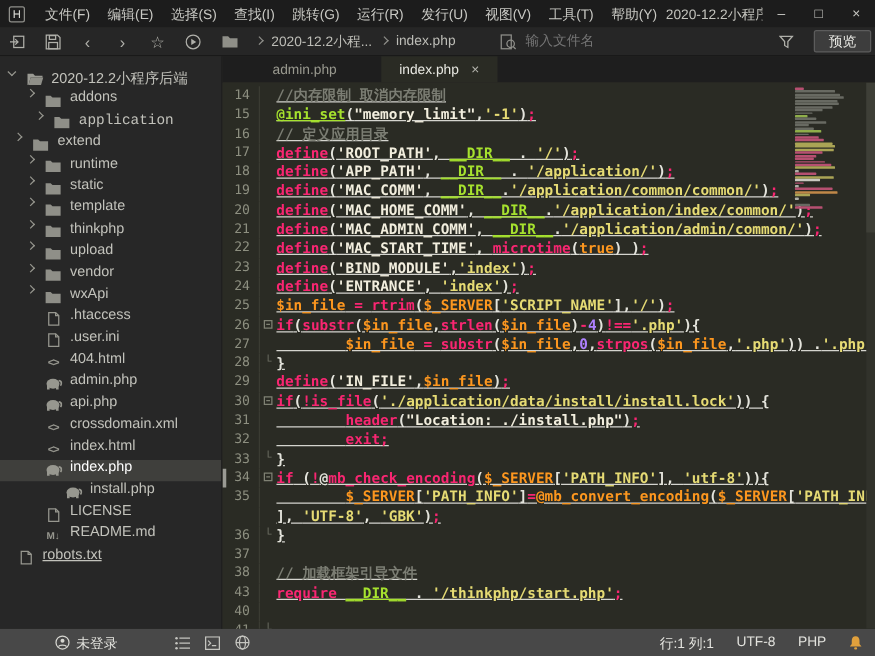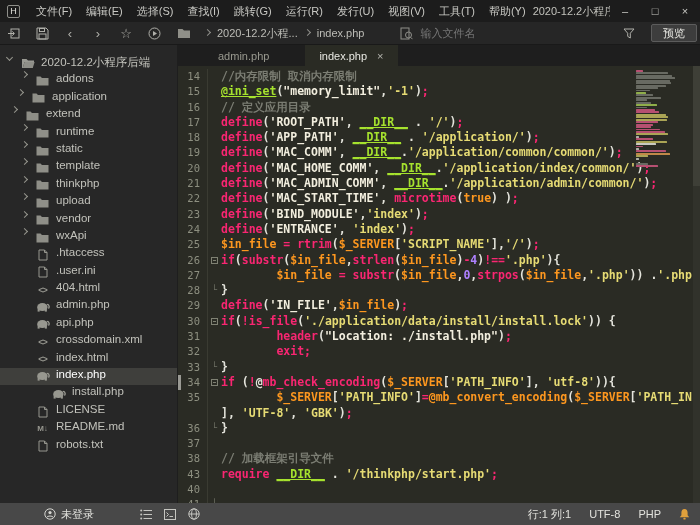--- a/index.html
+++ b/index.html
@@ -46,21 +46,21 @@
   .tabclose { color:#b5b5ae; font-size:11px; }
 
   .editor { flex:1; position:relative; background:#2a2b24; font-family:"DejaVu Sans Mono", monospace;
             font-size:11.5px; font-weight:600; padding-top:3px; overflow:hidden; }
   .code-row { display:flex; height:15.3px; line-height:15.3px; white-space:pre; position:relative; }
   .numcol { width:30px; padding-right:7px; text-align:right; color:#8d8f80; font-weight:400; font-size:10.5px;
             flex:none; border-right:1px solid #3a3b32; }
   .foldcol { width:13px; flex:none; text-align:center; color:#6f7165; font-size:9px; line-height:15.3px; }
   .fold-open { width:7px; height:7px; border:1px solid #7f8173; display:inline-block; position:relative; top:1px; }
   .fold-open::after { content:""; position:absolute; left:1px; right:1px; top:2px; height:1px; background:#7f8173; }
-  .codetext { flex:1; overflow:hidden; }
+  .codetext { flex:1; overflow:hidden;text-decoration:underline; }
   .lmarker { position:absolute; left:-43px; top:0; width:3px; height:15px; background:#9a9a94; }
 
   .tk-k { color:var(--keyword_pink); }
   .tk-s { color:var(--string_yellow); }
   .tk-c { color:var(--const_white); }
   .tk-g { color:var(--func_green); text-decoration:underline; }
   .tk-o { color:var(--var_orange); }
   .tk-n { color:var(--number_purple); }
   .tk-m { color:var(--comment_gray); }
   .tk-w { color:#e4e4dc; }
@@ -167,21 +167,21 @@
       </div>
       <div class="tree-row" style="padding-left: 22px;">
         <span class="tchev closed"></span>
         <span class="ticon">
           <svg width="13" height="10" viewBox="0 0 13 10">
             <path d="M0.5 0.5 h4 l1.5 1.5 H12.5 V9.5 H0.5 Z" fill="#8f8f88"></path>
           </svg>
         </span>
         <span>addons</span>
       </div>
-      <div class="tree-row" style="padding-left: 18px;">
+      <div class="tree-row" style="padding-left: 29px; font-family: Liberation Mono, monospace;">
         <span class="tchev closed"></span>
         <span class="ticon">
           <svg width="13" height="10" viewBox="0 0 13 10">
             <path d="M0.5 0.5 h4 l1.5 1.5 H12.5 V9.5 H0.5 Z" fill="#8f8f88"></path>
           </svg>
         </span>
         <span>application</span>
       </div>
       <div class="tree-row" style="padding-left: 12px;">
         <span class="tchev closed"></span>
@@ -354,21 +354,21 @@
         </span>
         <span>LICENSE</span>
       </div>
       <div class="tree-row" style="padding-left: 22px;">
         <span style="width: 5px; flex: 0 0 auto;"></span>
         <span class="ticon">
           <span style="font-size:8px;color:#97978f;">M↓</span>
         </span>
         <span>README.md</span>
       </div>
-      <div class="tree-row" style="padding-left: 22px;">
+      <div class="tree-row" style=" text-decoration: underline;">
         <span style="width: 5px; flex: 0 0 auto;"></span>
         <span class="ticon">
           <svg width="10" height="12" viewBox="0 0 10 12">
             <path d="M1 1 h5.5 L9 3.5 V11 H1 Z" fill="none" stroke="#97978f"></path>
             <path d="M6.5 1 V3.5 H9" fill="none" stroke="#97978f"></path>
           </svg>
         </span>
         <span>robots.txt</span>
       </div>
     </div>

